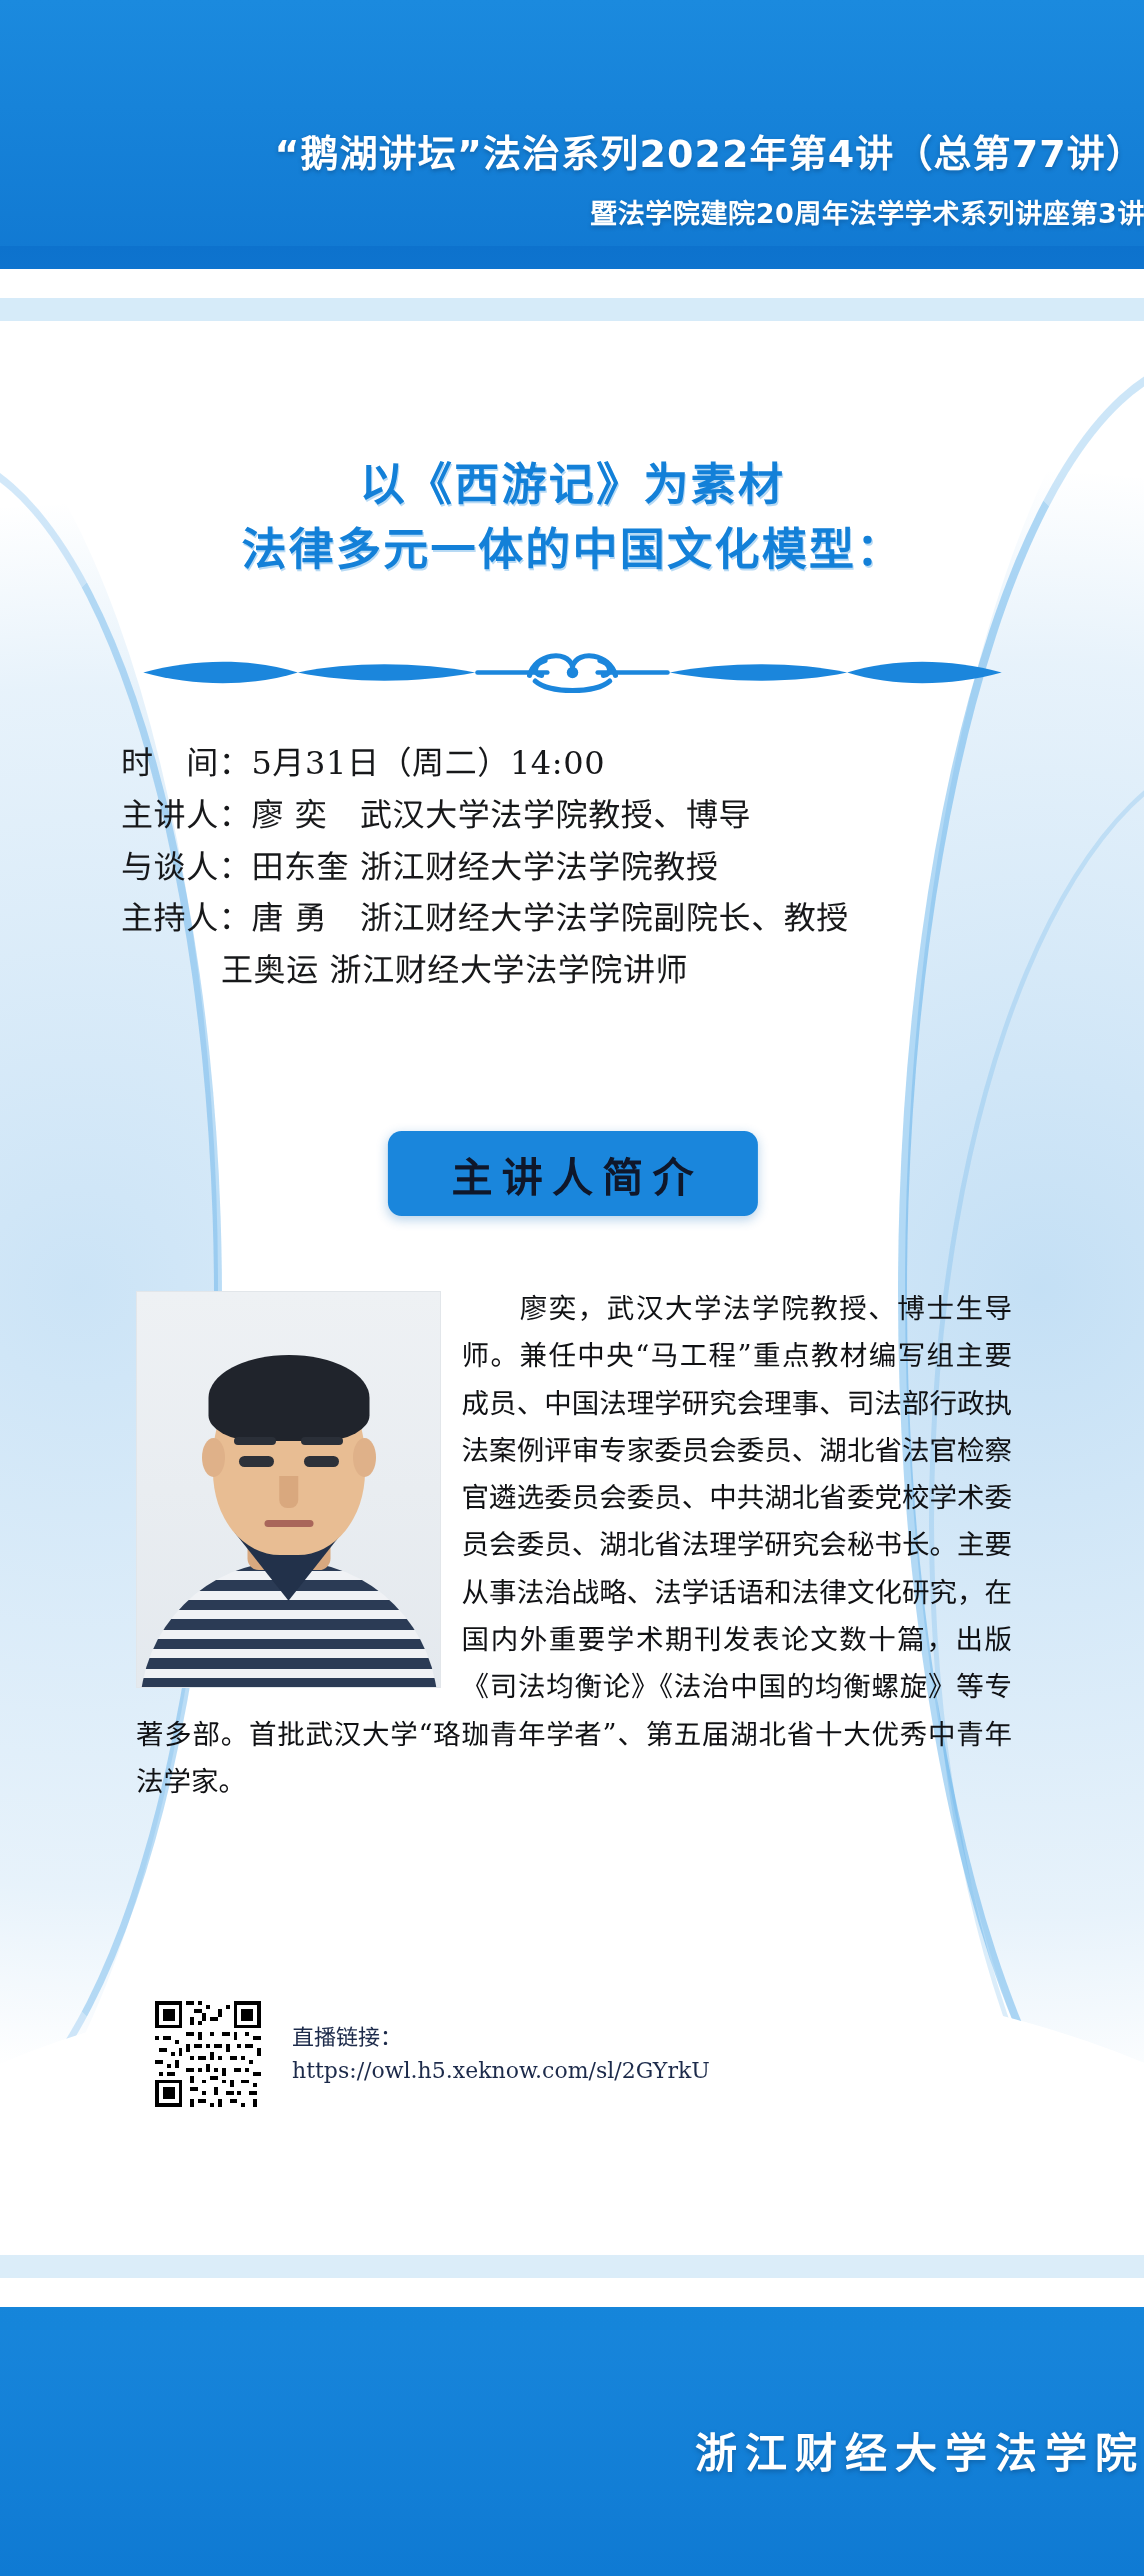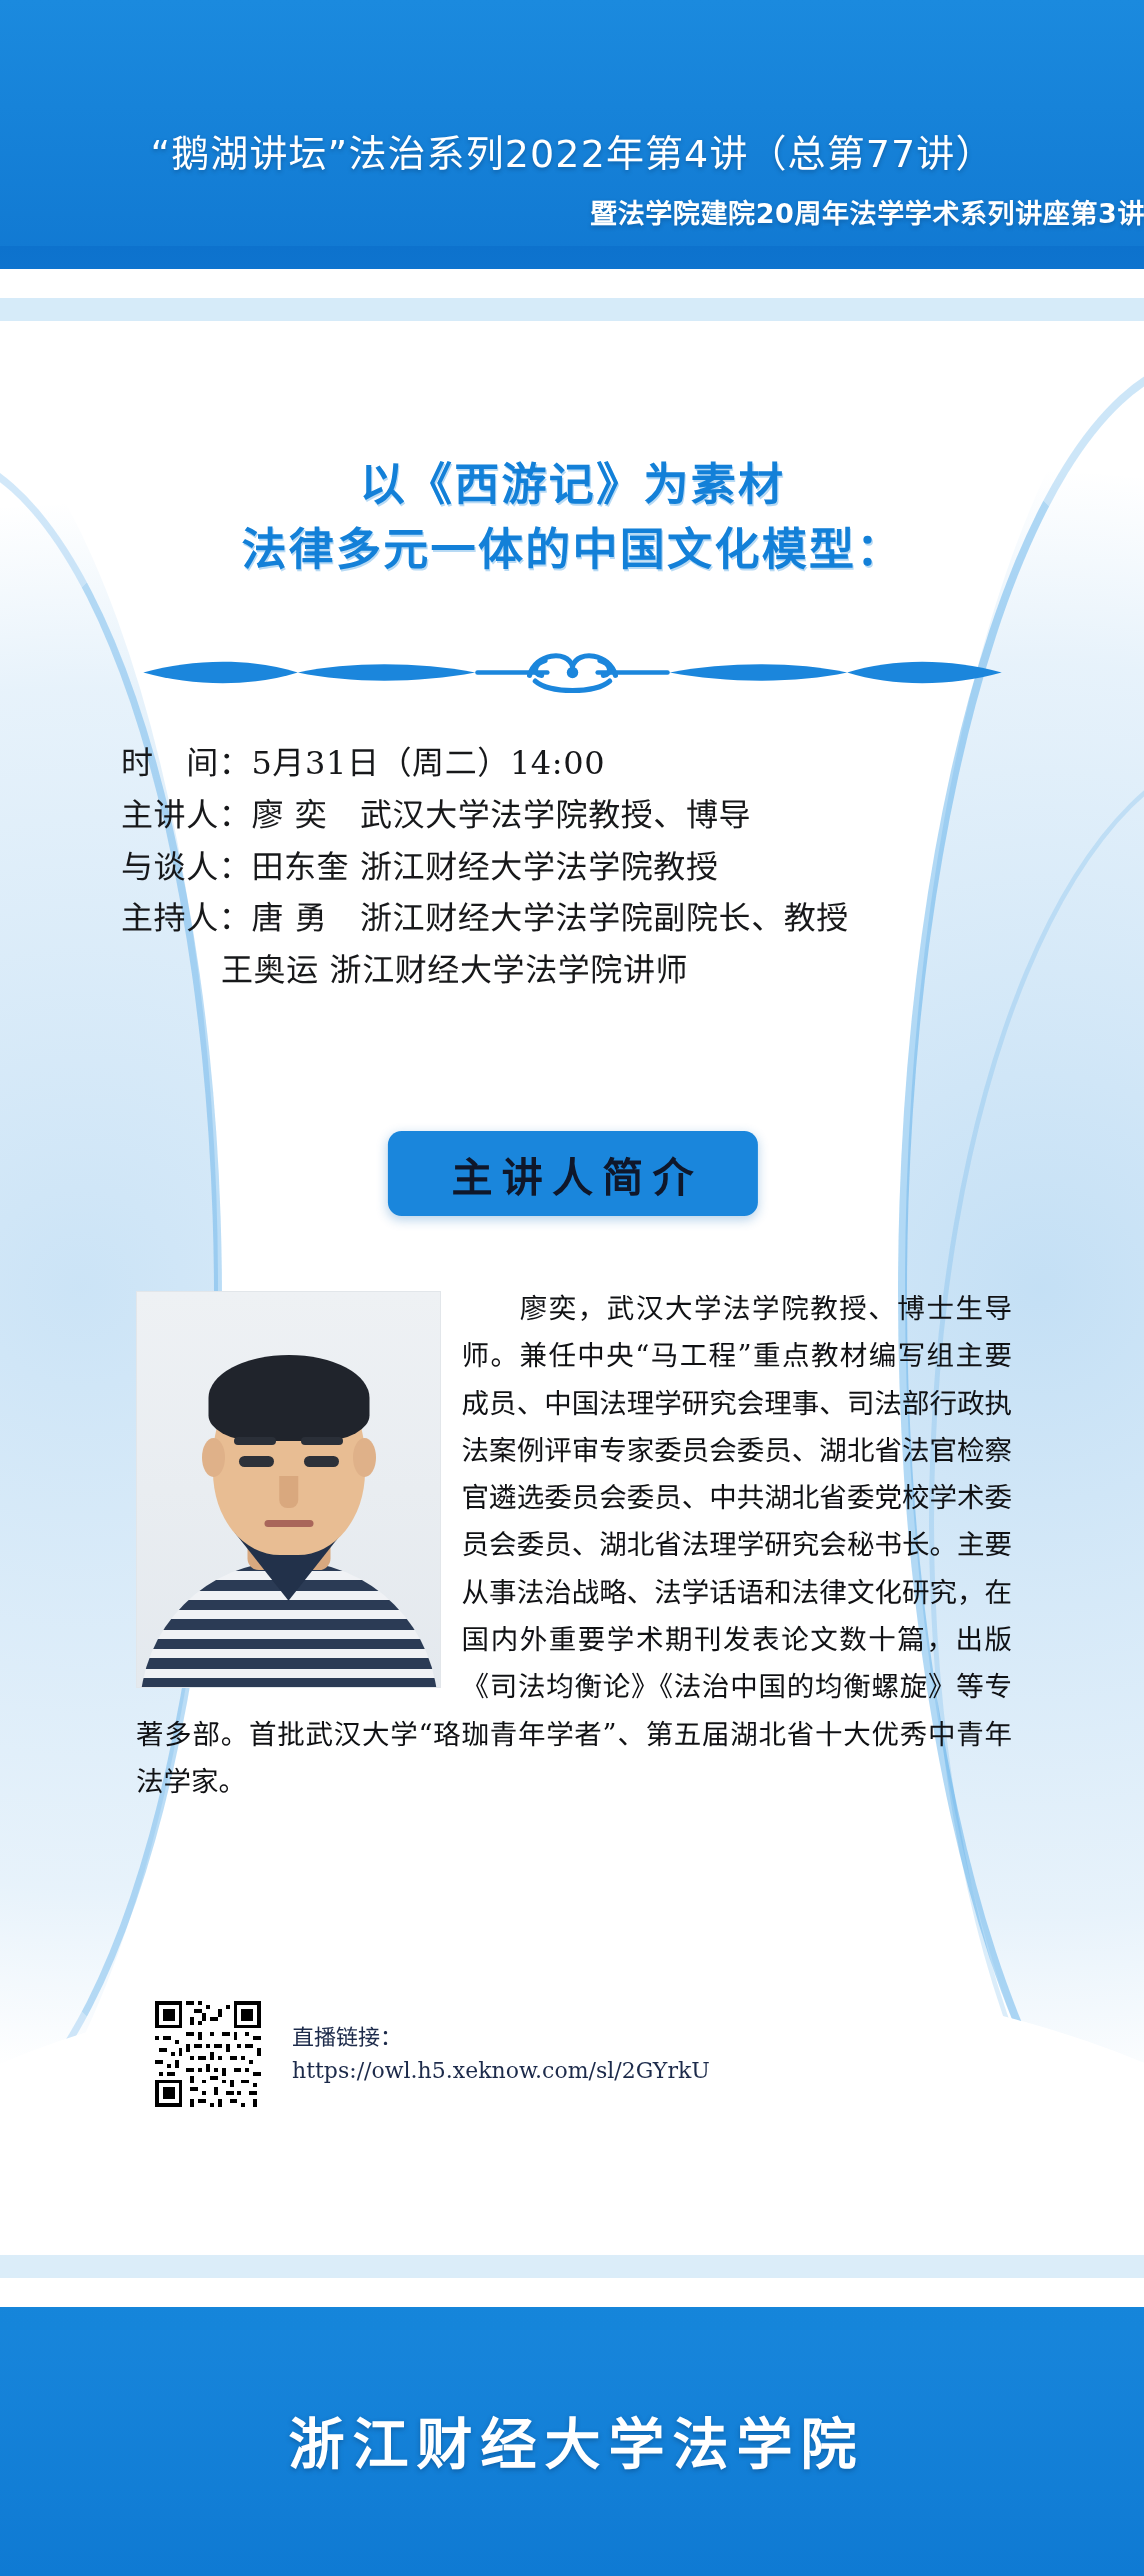--- a/index.html
+++ b/index.html
@@ -145,24 +145,25 @@
     position: absolute;
     top: 131px;
     left: 0;
     width: 1145px;
     text-align: center;
     color: #ffffff;
   }
   .header-line1 {
     font-family: "DejaVu Sans", "Liberation Sans", sans-serif;
     font-size: 38px;
-    font-weight: normal;
+    font-weight: bold;
     letter-spacing: 1.1px;
     line-height: 1.25;
     text-shadow: 0 1.7px 4.6px rgba(0,40,80,.35);
+    text-align: right;
   }
   .header-line2 {
     font-family: "DejaVu Sans", "Liberation Sans", sans-serif;
     font-size: 27px;
     font-weight: bold;
     letter-spacing: 0.6px;
     margin-top: 13.7px;
     text-shadow: 0 1.7px 4.6px rgba(0,40,80,.3);
     text-align: right;
   }
@@ -305,24 +306,24 @@
     line-height: 1.5;
     color: #1c2a4a;
   }
   .qr-text .url { letter-spacing: 0px; }
 
   .footer {
     position: absolute;
     bottom: 96px;
     left: 0;
     width: 1145px;
-    text-align: center;
+    text-align: right;
     color: #ffffff;
     font-family: "DejaVu Serif", "Liberation Serif", serif;
-    font-size: 56px;
+    font-size: 42px;
     font-weight: bold;
     letter-spacing: 8px;
     text-indent: 8px;
     text-shadow: 0 2.3px 5.7px rgba(0,40,80,.35);
   }
 </style>
 </head>
 <body>
 
 <div class="poster">

